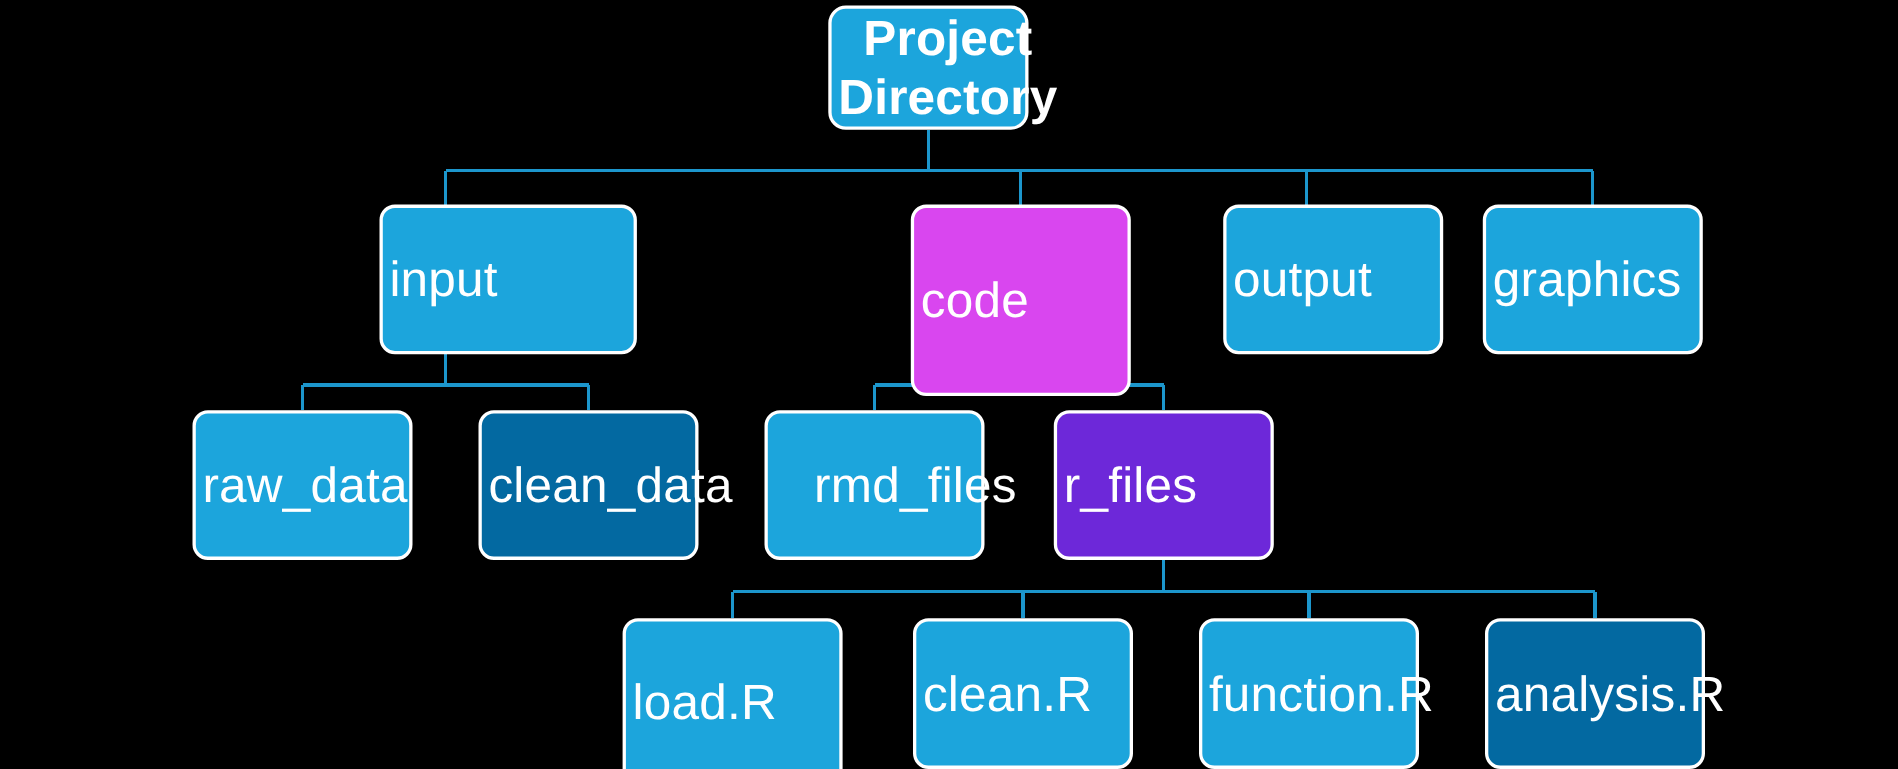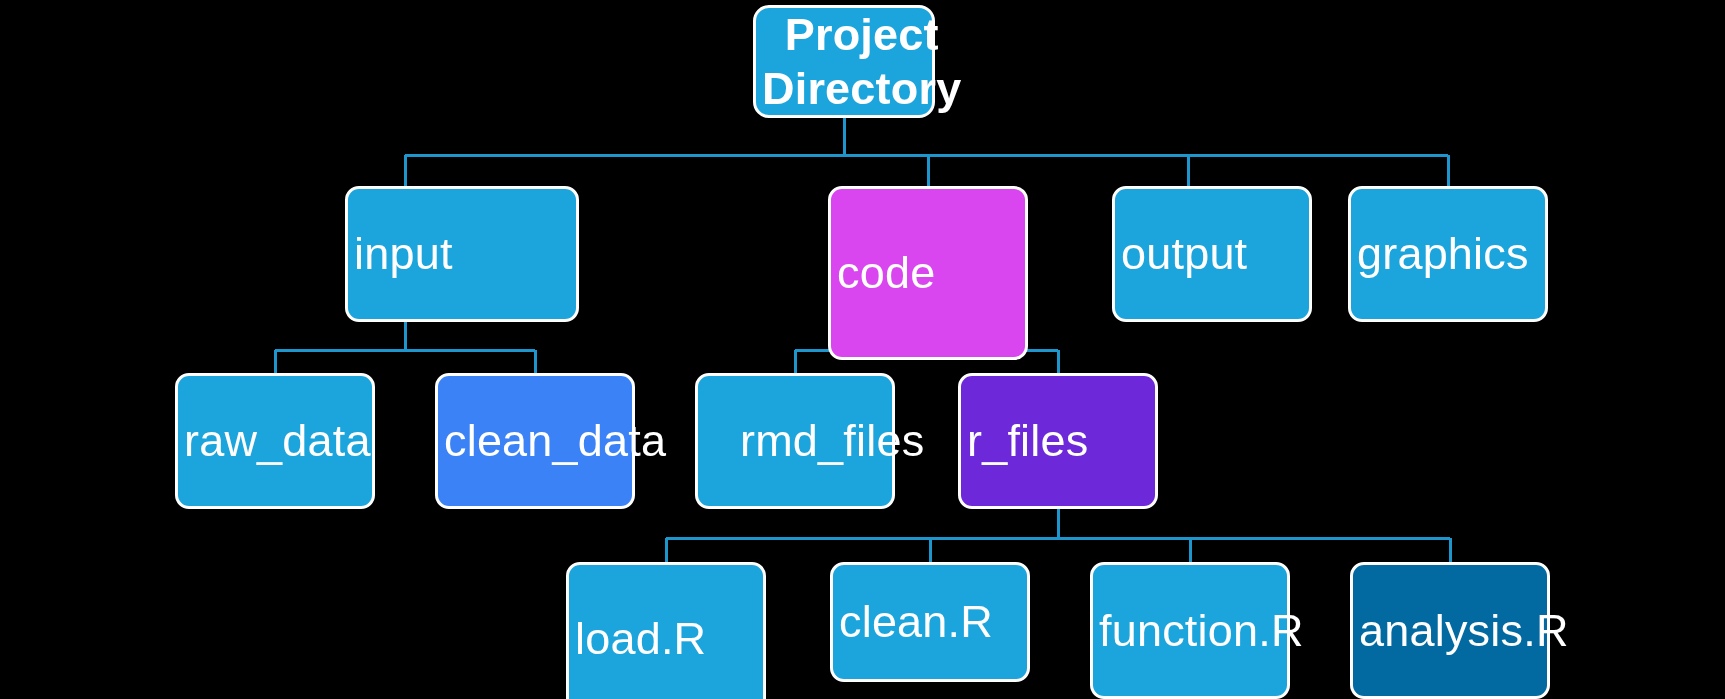--- a/index.html
+++ b/index.html
@@ -92,33 +92,33 @@
       </div>
       <div class="node" style="left: 1112px; top: 186px; width: 200px; height: 136px; background: rgb(28, 165, 220); border-color: rgb(255, 255, 255); color: rgb(255, 255, 255);">
         <span class="node-label">output</span>
       </div>
       <div class="node" style="left: 1348px; top: 186px; width: 200px; height: 136px; background: rgb(28, 165, 220); border-color: rgb(255, 255, 255); color: rgb(255, 255, 255);">
         <span class="node-label">graphics</span>
       </div>
       <div class="node" style="left: 175px; top: 373px; width: 200px; height: 136px; background: rgb(28, 165, 220); border-color: rgb(255, 255, 255); color: rgb(255, 255, 255);">
         <span class="node-label">raw_data</span>
       </div>
-      <div class="node" style="left: 435px; top: 373px; width: 200px; height: 136px; background: #3b82f6; border-color: rgb(255, 255, 255); color: rgb(255, 255, 255);">
+      <div class="node" style="left: 435px; top: 373px; width: 200px; height: 136px; background: #0369a1; border-color: rgb(255, 255, 255); color: rgb(255, 255, 255);">
         <span class="node-label">clean_data</span>
       </div>
       <div class="node" style="left: 695px; top: 373px; width: 200px; height: 136px; background: rgb(28, 165, 220); border-color: rgb(255, 255, 255); color: rgb(255, 255, 255); padding-left: 36px;">
         <span class="node-label">rmd_files</span>
       </div>
       <div class="node" style="left: 958px; top: 373px; width: 200px; height: 136px; background: #6d28d9; border-color: rgb(255, 255, 255); color: rgb(255, 255, 255);">
         <span class="node-label">r_files</span>
       </div>
       <div class="node" style="left: 566px; top: 562px; width: 200px; height: 154px; background: rgb(28, 165, 220); border-color: rgb(255, 255, 255); color: rgb(255, 255, 255);">
         <span class="node-label">load.R</span>
       </div>
-      <div class="node" style="left: 830px; top: 562px; width: 200px; height: 120px; background: rgb(28, 165, 220); border-color: rgb(255, 255, 255); color: rgb(255, 255, 255);">
+      <div class="node" style="left: 830px; top: 562px; width: 200px; height: 137px; background: rgb(28, 165, 220); border-color: rgb(255, 255, 255); color: rgb(255, 255, 255);">
         <span class="node-label">clean.R</span>
       </div>
       <div class="node" style="left: 1090px; top: 562px; width: 200px; height: 137px; background: rgb(28, 165, 220); border-color: rgb(255, 255, 255); color: rgb(255, 255, 255);">
         <span class="node-label">function.R</span>
       </div>
       <div class="node" style="left: 1350px; top: 562px; width: 200px; height: 137px; background: #0369a1; border-color: rgb(255, 255, 255); color: rgb(255, 255, 255);">
         <span class="node-label">analysis.R</span>
       </div>
     </div>
 

